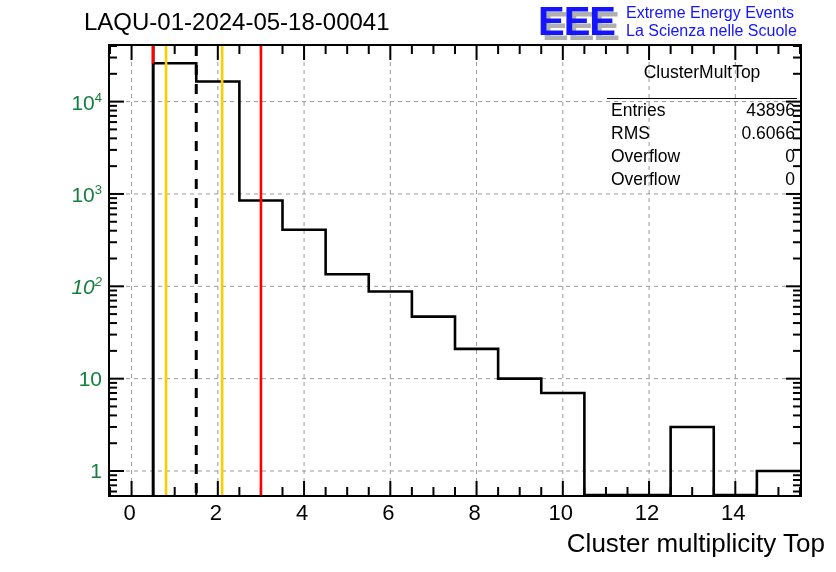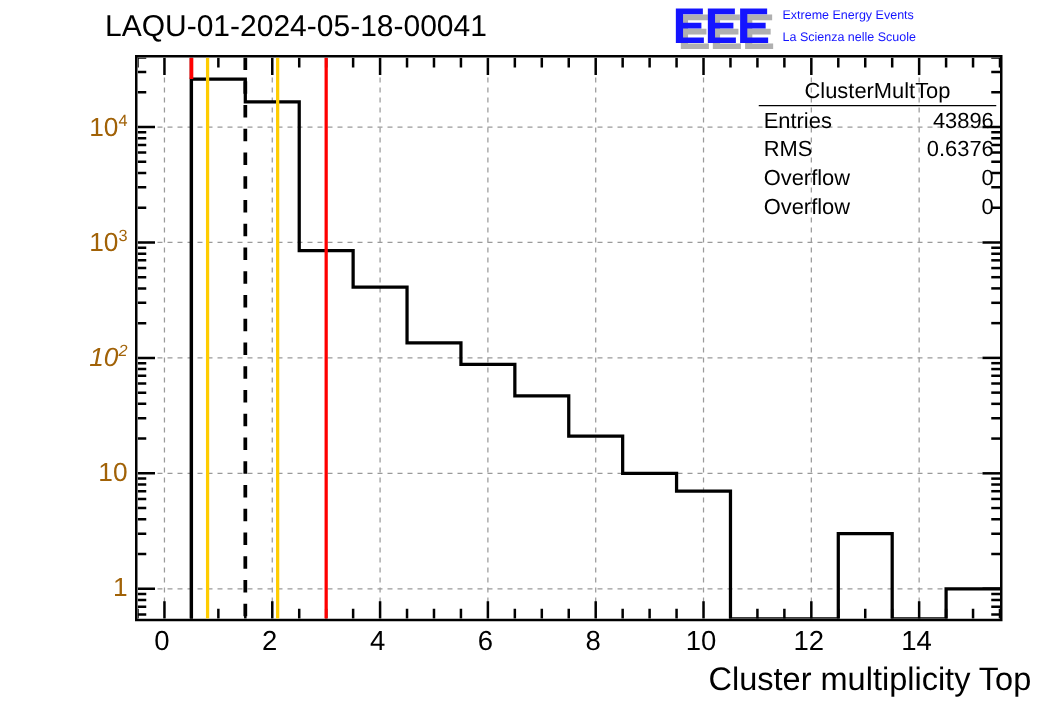--- a/index.html
+++ b/index.html
@@ -22,56 +22,56 @@
   }
   #eee-letters{
     position:absolute;left:0px;top:0px;
     font-size:40px;line-height:38px;font-weight:bold;
     color:#1414ff;letter-spacing:-1px;
     font-family:"Liberation Sans", sans-serif;
     text-shadow:4px 5px 0 #b0b0b0;
   }
   #eee-text{
     position:absolute;left:88px;top:2px;
-    color:#1414ff;font-size:10px;line-height:18px;
+    color:#1414ff;font-size:16px;line-height:18px;
   }
   
   #frame{
     position:absolute;left:108px;top:44px;
     width:694px;height:453px;
     border:2px solid #000;
     box-sizing:border-box;
     background:#fff;
   }
   #plot-area{position:absolute;left:0;top:0;right:0;bottom:0;overflow:hidden;}
   
   .ylab{
     position:absolute;right:0;text-align:right;
-    font-size:21px;color:#a16207;white-space:nowrap;
+    font-size:21px;color:#15803d;white-space:nowrap;
     transform:translateY(-50%);
   }
   .ylab sup{font-size:13px;vertical-align:super;}
   #ylabels{position:absolute;left:0px;top:44px;width:102px;height:453px;}
   
   #xlabels{position:absolute;left:108px;top:500px;width:694px;height:34px;}
   .xlab{
     position:absolute;top:0;font-size:22px;color:#000;
     transform:translateX(-50%);white-space:nowrap;
   }
   #xaxis-title{
     position:absolute;right:11px;top:528px;
     font-size:26px;color:#000;white-space:nowrap;
   }
   
   #stats-box{
     position:absolute;left:607px;top:62px;width:190px;
     font-size:17.5px;color:#000;background:transparent;
   }
   #stats-title{
-    text-align:center;padding-bottom:1px;
+    text-align:center;padding-bottom:15px;
     border-bottom:1.5px solid #000;
   }
   .stats-row{
     display:flex;justify-content:space-between;
     padding:1px 2px 1px 4px;
     text-align:right;
   }
   .stats-key{white-space:nowrap;}
   .stats-val{white-space:nowrap;}
   svg{display:block;}
@@ -292,21 +292,21 @@
 
 <div id="stats-box">
   <div id="stats-title">ClusterMultTop</div>
   <div id="stats-rows">
       <div class="stats-row">
         <span class="stats-key">Entries</span>
         <span class="stats-val">43896</span>
       </div>
       <div class="stats-row">
         <span class="stats-key">RMS</span>
-        <span class="stats-val">0.6376</span>
+        <span class="stats-val">0.6066</span>
       </div>
       <div class="stats-row">
         <span class="stats-key">Overflow</span>
         <span class="stats-val">0</span>
       </div>
       <div class="stats-row">
         <span class="stats-key">Overflow</span>
         <span class="stats-val">0</span>
       </div>
     </div>

